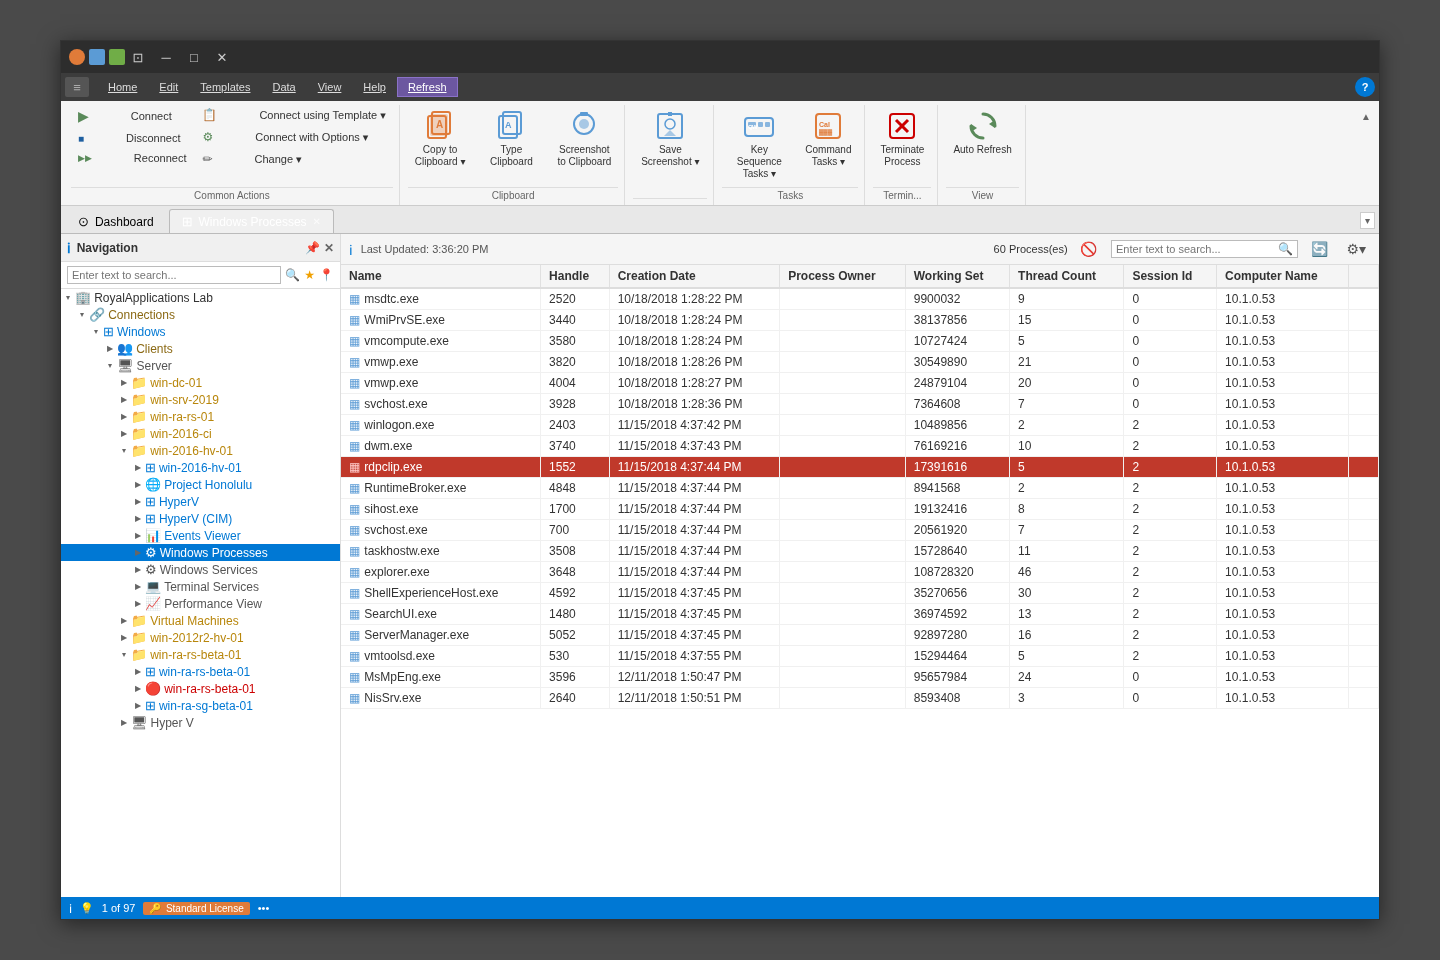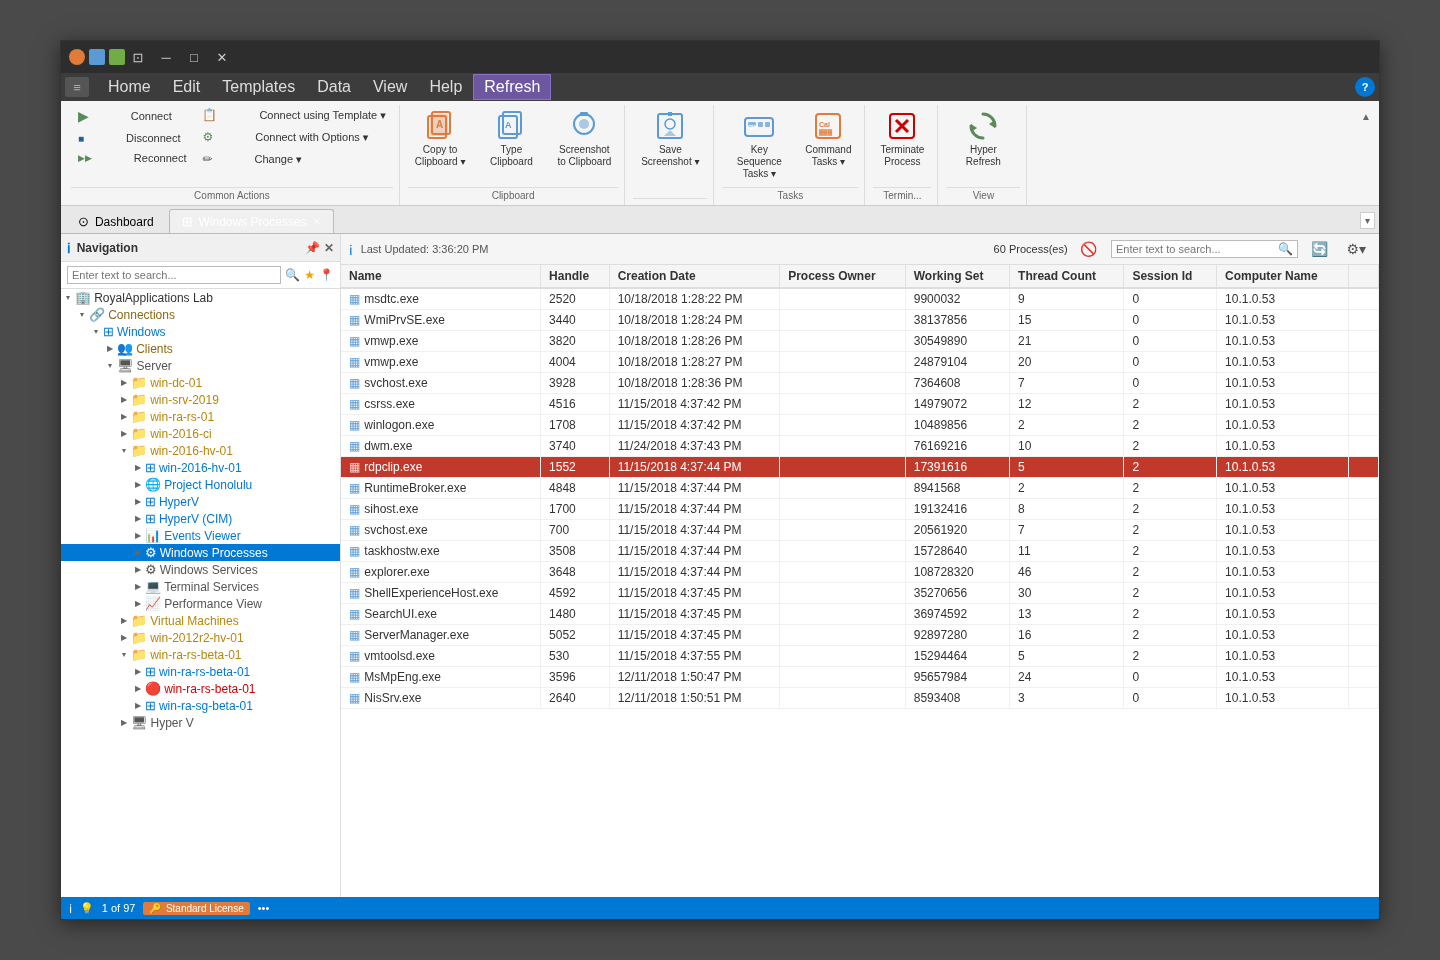--- a/index.html
+++ b/index.html
@@ -14,21 +14,21 @@
     .title-icon.orange { background: #e07b39; }
     .title-icon.blue { background: #5b9bd5; border-radius: 2px; }
     .title-icon.green { background: #70ad47; border-radius: 2px; }
     .title-bar-title { flex: 1; text-align: center; color: #ccc; font-size: 12px; }
     .title-bar-title span.bold { color: white; font-weight: bold; margin-left: 6px; }
     .title-bar-controls { display: flex; gap: 2px; }
     .title-ctrl { width: 26px; height: 20px; background: none; border: none; color: #ccc; cursor: pointer; display: flex; align-items: center; justify-content: center; font-size: 13px; }
     
     
     .menu-bar { background: #3c3c3c; height: 28px; display: flex; align-items: center; padding: 0 4px; flex-shrink: 0; }
-    .menu-btn { padding: 3px 10px; color: #ddd; cursor: pointer; font-size: 16px; border: 1px solid transparent; }
+    .menu-btn { padding: 3px 10px; color: #ddd; cursor: pointer; font-size: 11px; border: 1px solid transparent; text-decoration: underline; }
     .menu-btn.active { background: #6c57a0; color: white; border-color: #8b72c8; }
     .menu-spacer { width: 8px; }
     .help-btn { margin-left: auto; background: #0078d4; color: white; border-radius: 50%; width: 20px; height: 20px; display: flex; align-items: center; justify-content: center; font-size: 11px; font-weight: bold; cursor: pointer; }
     
     
     .ribbon { background: #f5f5f5; border-bottom: 1px solid #ccc; flex-shrink: 0; display: flex; flex-direction: column; }
     .ribbon-content { display: flex; align-items: stretch; padding: 4px 4px 0 4px; gap: 2px; min-height: 90px; }
     .ribbon-group { display: flex; flex-direction: column; border-right: 1px solid #ddd; padding: 0 6px 4px 6px; }
     .ribbon-group:last-child { border-right: none; }
     .ribbon-group-items { display: flex; align-items: flex-start; gap: 2px; flex: 1; }
@@ -274,21 +274,21 @@
         <div class="ribbon-group-items">
           <div class="ribbon-btn-large">
             <div class="icon">
               <svg width="32" height="32" viewBox="0 0 32 32">
                 <path d="M 16 4 A 12 12 0 0 1 28 16" fill="none" stroke="#5a8a5a" stroke-width="3" stroke-linecap="round"></path>
                 <path d="M 16 28 A 12 12 0 0 1 4 16" fill="none" stroke="#5a8a5a" stroke-width="3" stroke-linecap="round"></path>
                 <polygon points="28,10 28,18 22,14" fill="#5a8a5a"></polygon>
                 <polygon points="4,22 4,14 10,18" fill="#5a8a5a"></polygon>
               </svg>
             </div>
-            <div class="label">Hyper Refresh</div>
+            <div class="label">Auto Refresh</div>
           </div>
         </div>
         <div class="ribbon-group-label">View</div>
       </div>
 
       <div style="margin-left:auto; align-self:flex-start; padding:4px;">
         <span style="color:#666; font-size:10px; cursor:pointer;">▲</span>
       </div>
     </div>
   </div>
@@ -537,20 +537,33 @@
     <td>10/18/2018 1:28:24 PM</td>
     <td></td>
     <td>38137856</td>
     <td>15</td>
     <td>0</td>
     <td>10.1.0.53</td>
     <td></td>
   </tr>
               <tr>
     <td>
+      <span class="process-icon">▦</span>vmcompute.exe
+    </td>
+    <td>3580</td>
+    <td>10/18/2018 1:28:24 PM</td>
+    <td></td>
+    <td>10727424</td>
+    <td>5</td>
+    <td>0</td>
+    <td>10.1.0.53</td>
+    <td></td>
+  </tr>
+              <tr>
+    <td>
       <span class="process-icon">▦</span>vmwp.exe
     </td>
     <td>3820</td>
     <td>10/18/2018 1:28:26 PM</td>
     <td></td>
     <td>30549890</td>
     <td>21</td>
     <td>0</td>
     <td>10.1.0.53</td>
     <td></td>
@@ -576,50 +589,37 @@
     <td>10/18/2018 1:28:36 PM</td>
     <td></td>
     <td>7364608</td>
     <td>7</td>
     <td>0</td>
     <td>10.1.0.53</td>
     <td></td>
   </tr>
               <tr>
     <td>
-      <span class="process-icon">▦</span>csrss.exe
-    </td>
-    <td>4516</td>
+      <span class="process-icon">▦</span>winlogon.exe
+    </td>
+    <td>2403</td>
     <td>11/15/2018 4:37:42 PM</td>
     <td></td>
-    <td>14979072</td>
-    <td>12</td>
-    <td>2</td>
-    <td>10.1.0.53</td>
-    <td></td>
-  </tr>
-              <tr>
-    <td>
-      <span class="process-icon">▦</span>winlogon.exe
-    </td>
-    <td>1708</td>
-    <td>11/15/2018 4:37:42 PM</td>
-    <td></td>
     <td>10489856</td>
     <td>2</td>
     <td>2</td>
     <td>10.1.0.53</td>
     <td></td>
   </tr>
               <tr>
     <td>
       <span class="process-icon">▦</span>dwm.exe
     </td>
     <td>3740</td>
-    <td>11/24/2018 4:37:43 PM</td>
+    <td>11/15/2018 4:37:43 PM</td>
     <td></td>
     <td>76169216</td>
     <td>10</td>
     <td>2</td>
     <td>10.1.0.53</td>
     <td></td>
   </tr>
               <tr class="selected">
     <td>
       <span class="process-icon">▦</span>rdpclip.exe

